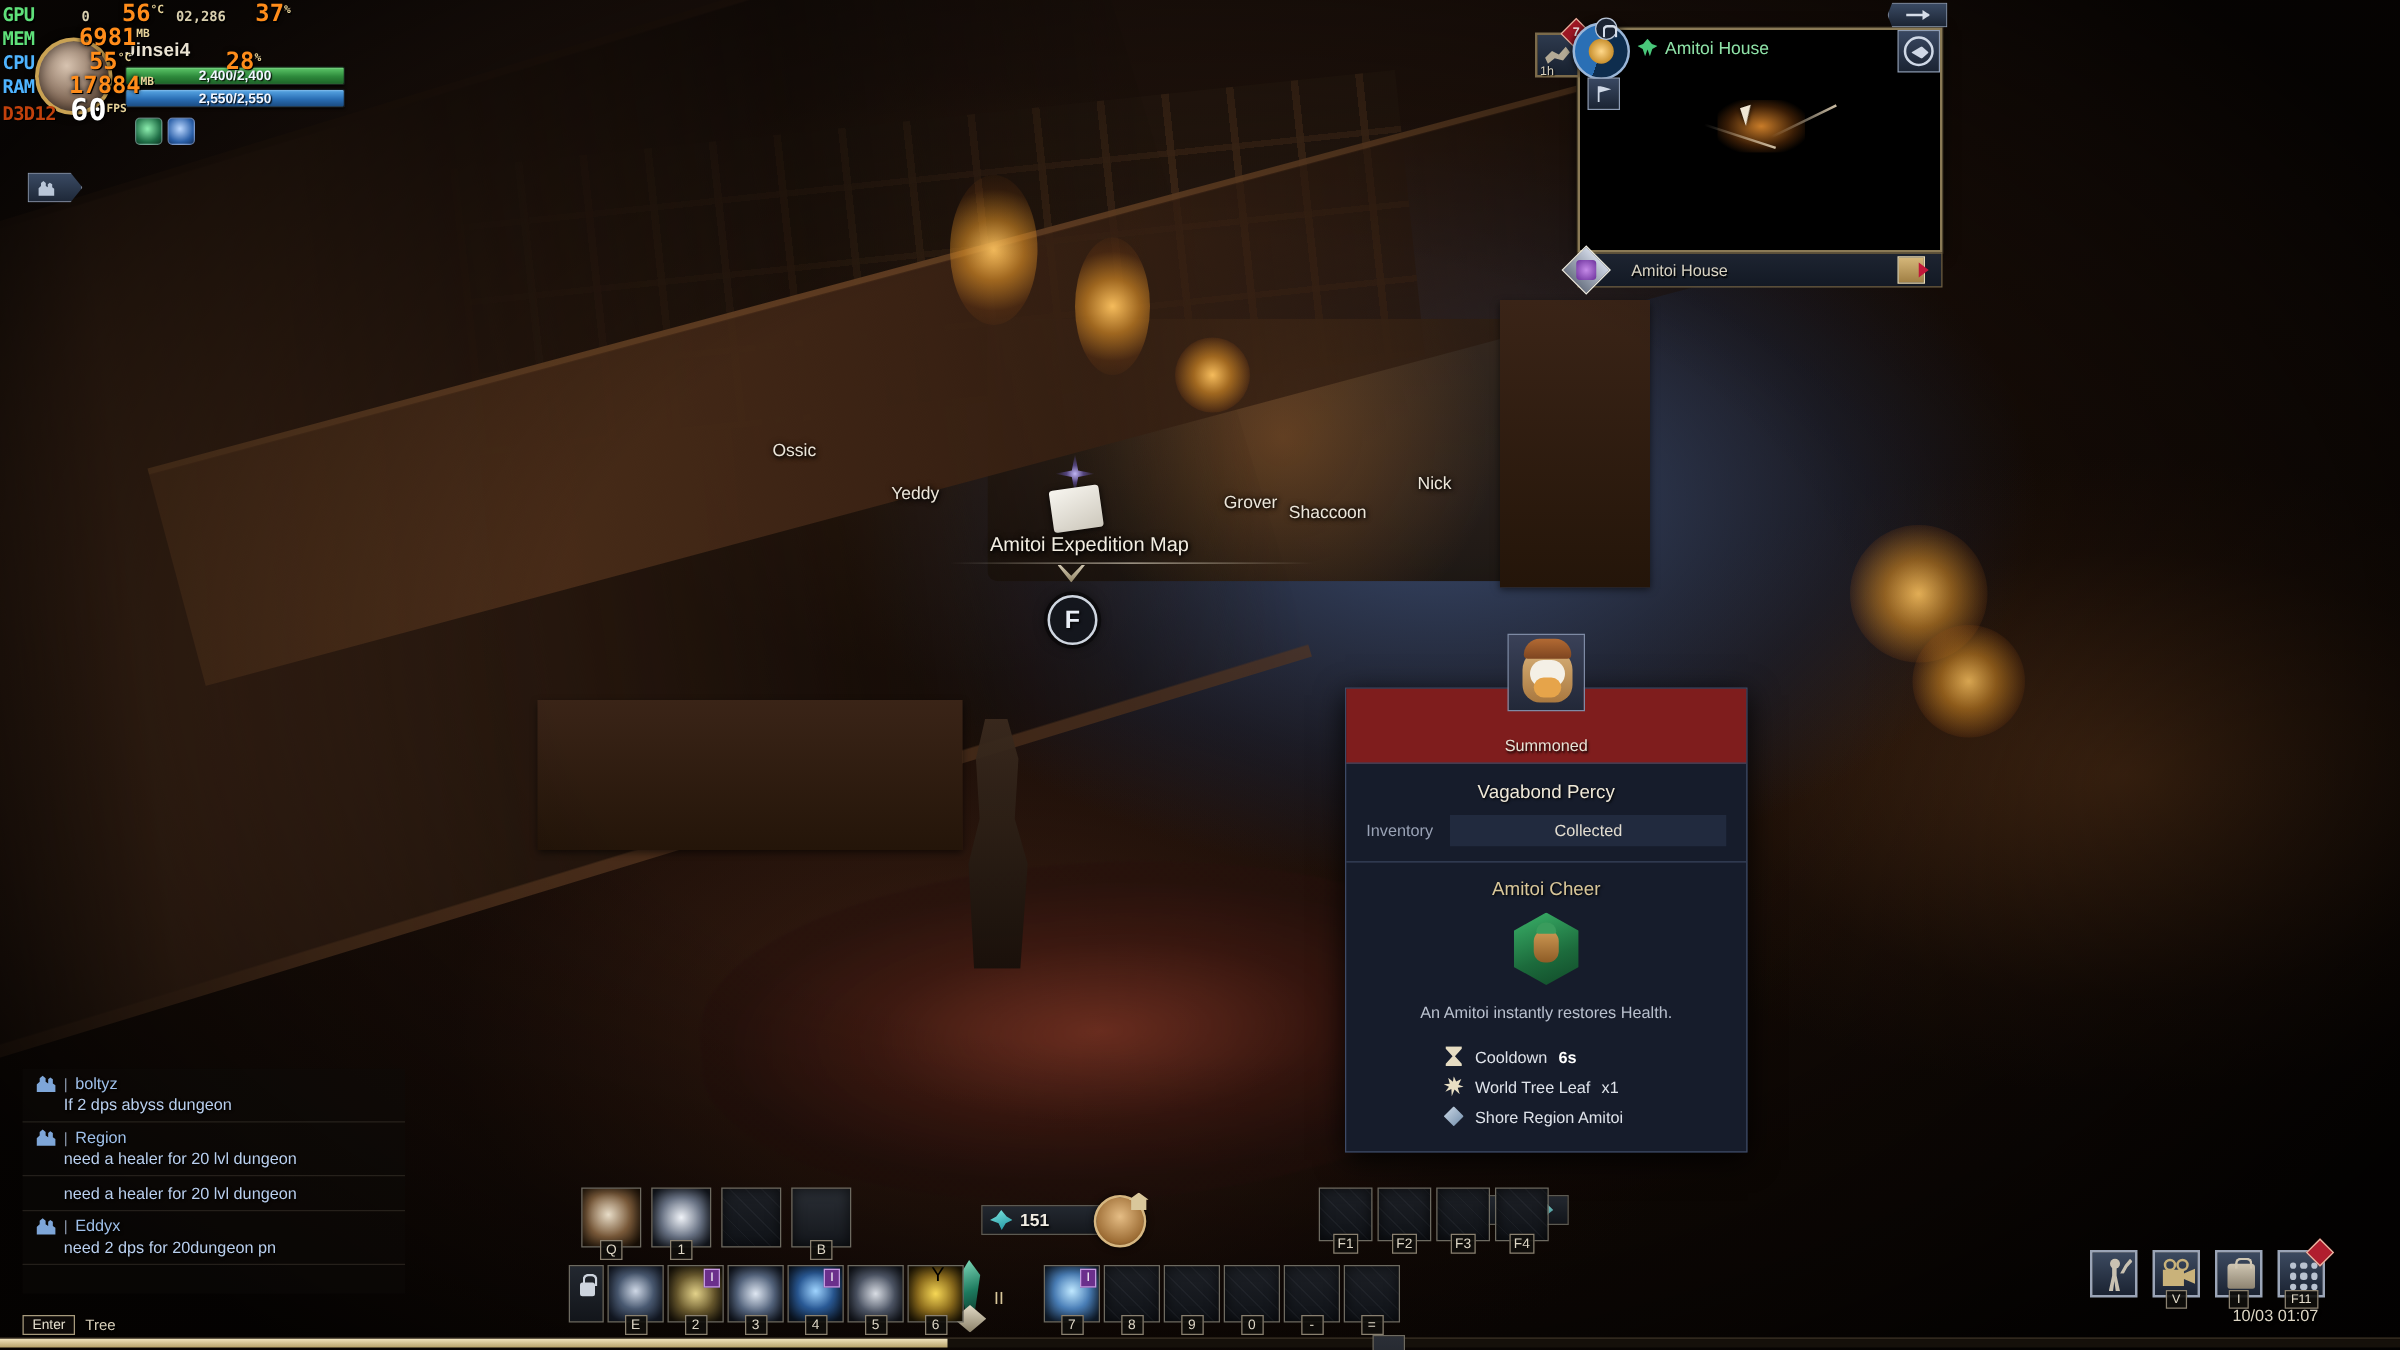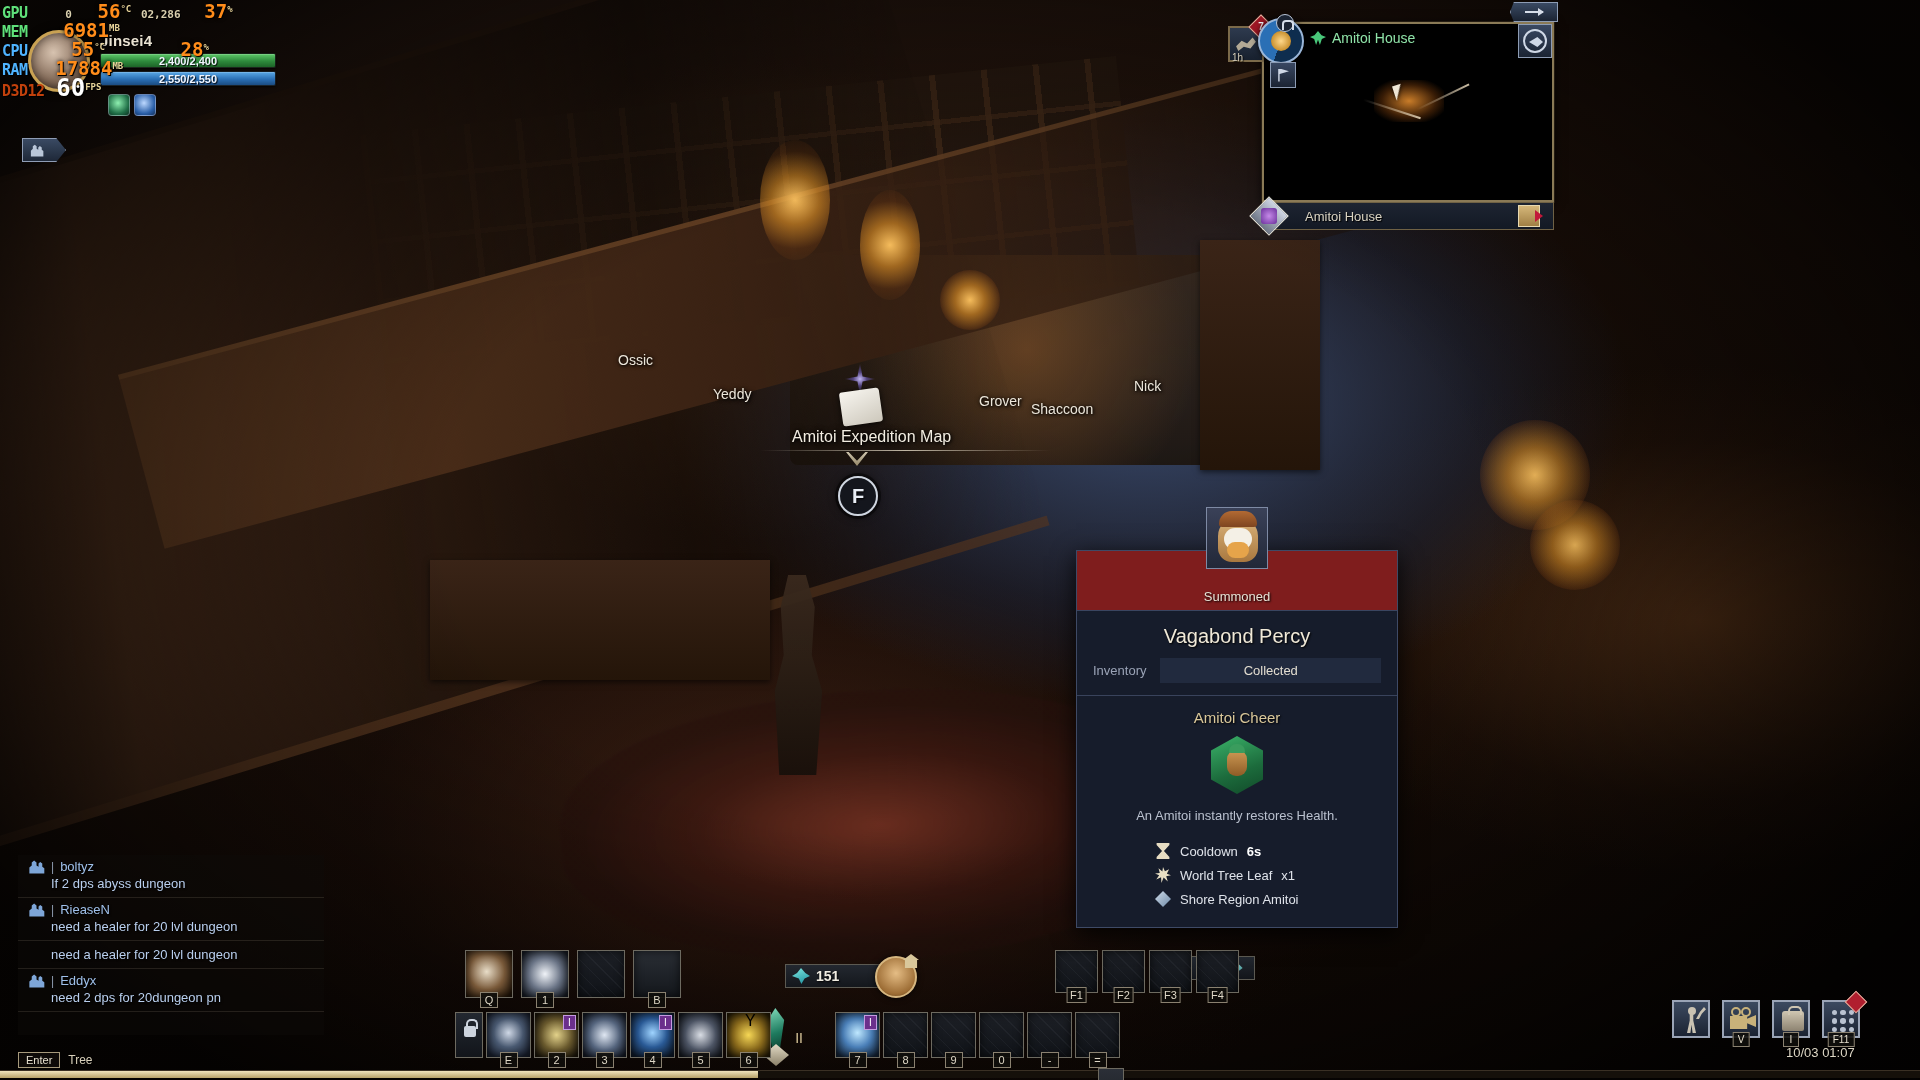--- a/index.html
+++ b/index.html
@@ -236,21 +236,21 @@
   #tt-petimg .body { position:absolute; left:11px; top:10px; width:40px; height:44px;
     border-radius:18px 18px 14px 14px; background:linear-gradient(180deg,#d9b27a,#a9783f); }
   #tt-petimg .face { position:absolute; left:17px; top:20px; width:28px; height:22px;
     border-radius:12px; background:#f4f0e6; }
   #tt-petimg .hat { position:absolute; left:12px; top:3px; width:38px; height:16px;
     background:linear-gradient(180deg,#b26a33,#7e4520); border-radius:16px 16px 4px 4px; }
   #tt-petimg .belly { position:absolute; left:20px; top:34px; width:22px; height:16px;
     border-radius:9px; background:#e6a44a; }
   #tt-summoned { position:absolute; left:0; right:0; bottom:6px; text-align:center;
     font-size:13px; color:#e7e2d5; text-shadow:1px 1px 2px #000; }
-  #tt-name { text-align:center; font-size:20px; color:#f0e9d8; padding:14px 0 10px;
+  #tt-name { text-align:center; font-size:15px; color:#f0e9d8; padding:14px 0 10px;
     text-shadow:1px 1px 2px #000; }
   #tt-invrow { display:flex; align-items:center; padding:0 16px 12px; gap:14px; }
   #tt-invrow .lbl { font-size:13px; color:#9aa3b6; }
   #tt-invrow .val { flex:1; background:#212a3e; padding:5px 0; text-align:center;
     font-size:13px; color:#e3ddd0; }
   #tt-divider { height:1px; background:#39435c; }
   #tt-skillname { text-align:center; font-size:15px; color:#d9c79a; padding:13px 0 10px;
     text-shadow:1px 1px 2px #000; }
   #tt-skillicon { margin:0 auto 14px; width:52px; height:58px;
     background:linear-gradient(160deg,#3bb36a,#1c6b3c 60%,#114a29);
@@ -561,21 +561,21 @@
       <span class="chat-ico"></span>
       <span class="chat-pipe">|</span>
       <span class="chat-user">boltyz</span>
     </div>
     <div class="chat-text">If 2 dps abyss dungeon</div>
   </div>
   <div class="chat-msg">
     <div class="chat-head">
       <span class="chat-ico"></span>
       <span class="chat-pipe">|</span>
-      <span class="chat-user">RieaseN</span>
+      <span class="chat-user">Region</span>
     </div>
     <div class="chat-text">need a healer for 20 lvl dungeon</div>
   </div>
   <div class="chat-msg">
     <div class="chat-text solo">need a healer for 20 lvl dungeon</div>
   </div>
   <div class="chat-msg">
     <div class="chat-head">
       <span class="chat-ico"></span>
       <span class="chat-pipe">|</span>

